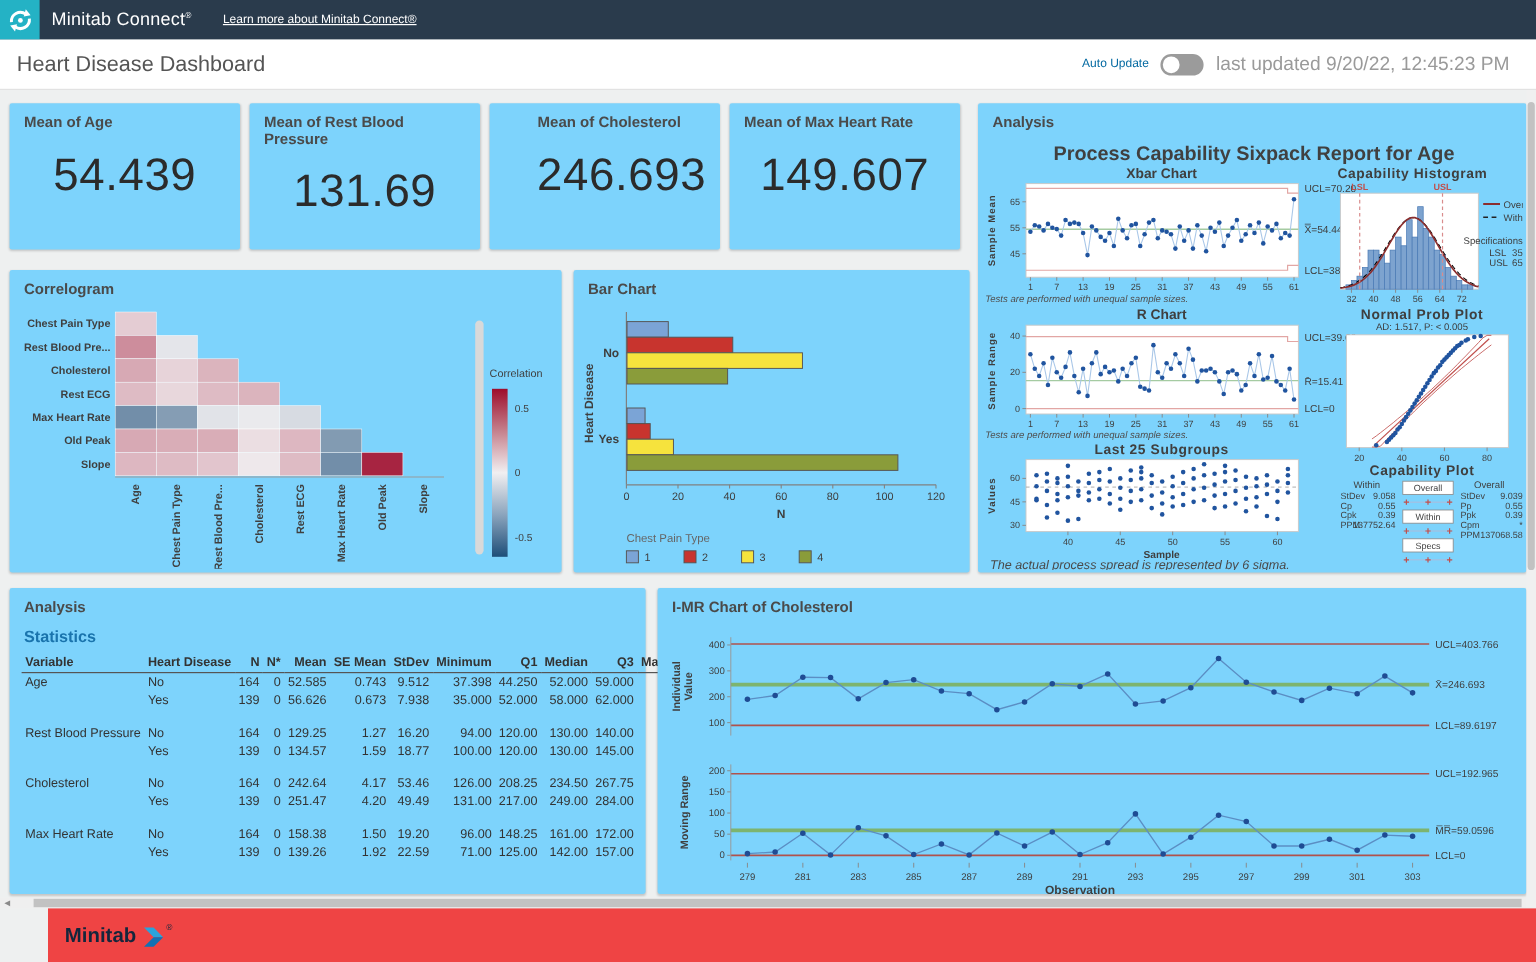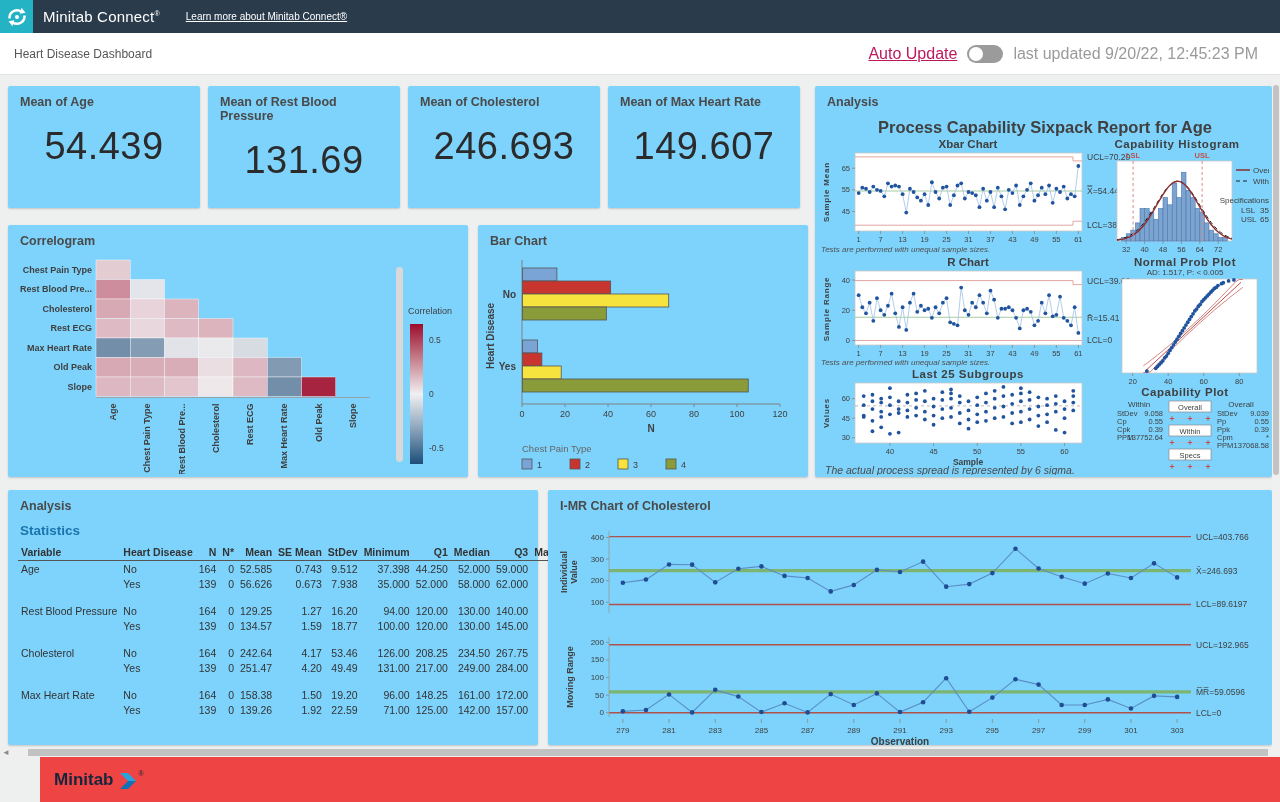--- a/index.html
+++ b/index.html
@@ -9,23 +9,23 @@
 
   
   .topbar { position:absolute; left:0; top:0; width:1280px; height:33px; background:#2a3b4c; display:flex; align-items:center; }
   .logo-tile { width:33px; height:33px; background:#24b2c5; display:flex; align-items:center; justify-content:center; }
   .brand { color:#fff; font-size:15px; margin-left:10px; letter-spacing:.2px; }
   .brand sup { font-size:7px; }
   .tb-link { color:#fff; font-size:10px; text-decoration:underline; margin-left:26px; cursor:pointer; }
 
   
   .pagehead { position:absolute; left:0; top:33px; width:1280px; height:42px; background:#fff; border-bottom:1px solid #e2e2e2; display:flex; align-items:center; }
-  .page-title { font-size:12px; color:#555; margin-left:14px; }
+  .page-title { font-size:18px; color:#555; margin-left:14px; }
   .head-right { position:absolute; right:22px; display:flex; align-items:center; gap:10px; }
-  .auto-label { font-size:16px; color:#be185d;text-decoration:underline; }
+  .auto-label { font-size:10px; color:#0369a1; }
   .toggle { width:36px; height:18px; background:#9b9b9b; border-radius:9px; position:relative; cursor:pointer; }
   .toggle .knob { position:absolute; left:2px; top:2px; width:14px; height:14px; background:#fff; border-radius:50%; }
   .updated { font-size:16px; color:#9a9a9a; }
 
   .panel { position:absolute; background:#7dd3fc; border-radius:2px; box-shadow:0 1px 2px rgba(0,0,0,.18); }
   .ptitle { font-size:12.5px; font-weight:bold; color:#4a4a4a; padding:9px 12px 4px; }
 
   .kpi-value { text-align:center; font-size:38px; color:#2b2b2b; margin-top:12px; letter-spacing:.5px; }
 
   
@@ -80,21 +80,21 @@
 </div>
 
 <div class="panel" style="left:8px;top:86px;width:192px;height:122px;">
   <div class="ptitle">Mean of Age</div>
   <div class="kpi-value">54.439</div>
 </div>
 <div class="panel" style="left:208px;top:86px;width:192px;height:122px;">
   <div class="ptitle">Mean of Rest Blood Pressure</div>
   <div class="kpi-value">131.69</div>
 </div>
-<div class="panel" style="left:408px;top:86px;width:192px;height:122px;">
+<div class="panel" style="left:408px;top:86px;width:192px;height:122px;padding-left:28px;">
   <div class="ptitle">Mean of Cholesterol</div>
   <div class="kpi-value">246.693</div>
 </div>
 <div class="panel" style="left:608px;top:86px;width:192px;height:122px;">
   <div class="ptitle">Mean of Max Heart Rate</div>
   <div class="kpi-value">149.607</div>
 </div>
 
 <div class="panel" style="left:815px;top:86px;width:457px;height:391px;">
   <div class="ptitle">Analysis</div>

